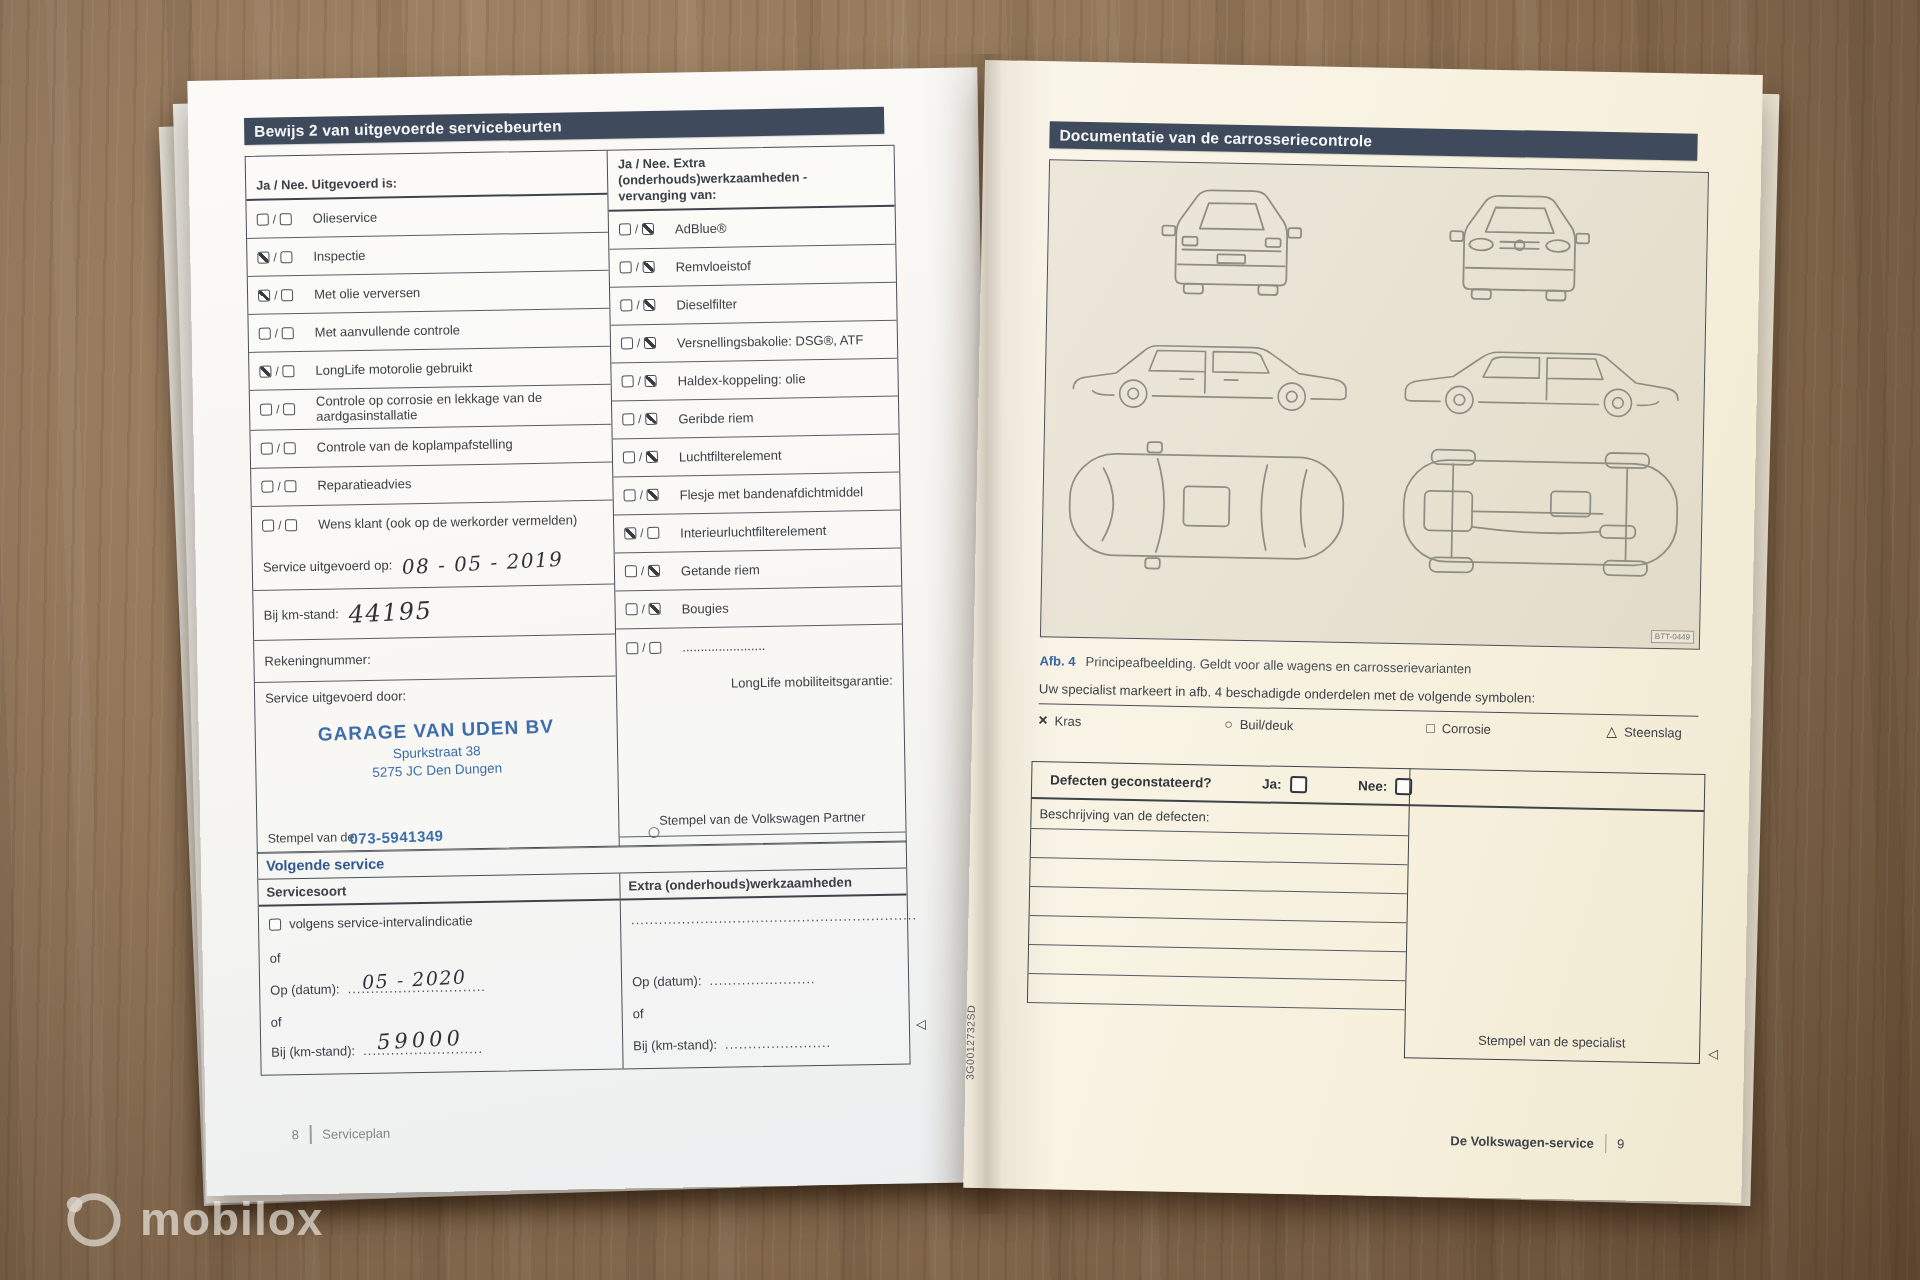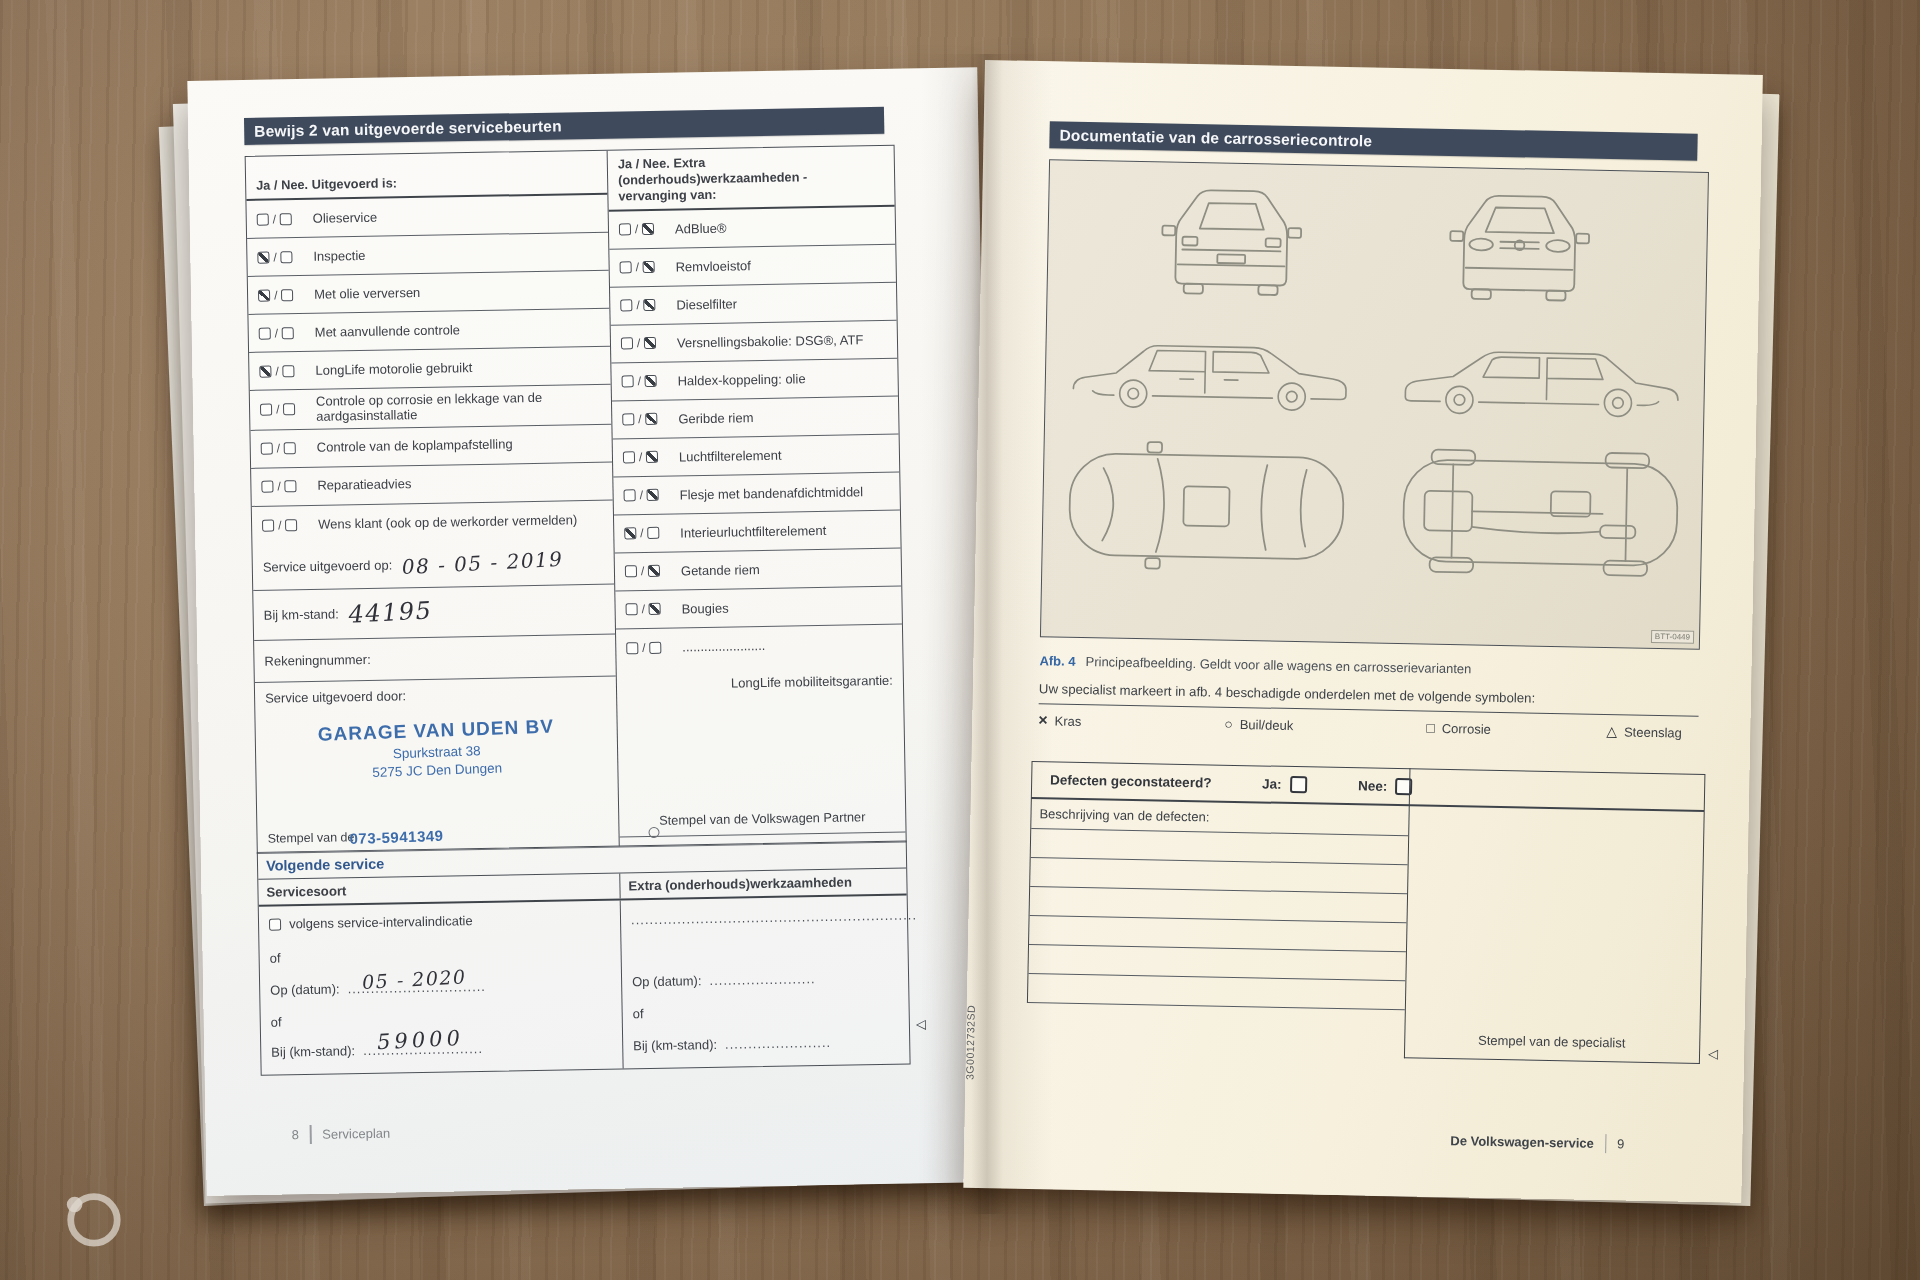--- a/index.html
+++ b/index.html
@@ -592,13 +592,14 @@
   <div class="spine-shade"></div>
 </div>
 
 <div class="watermark">
   <span class="wm-icon">
     <svg width="62" height="62" viewBox="0 0 64 64">
       <circle cx="33" cy="33" r="24" fill="none" stroke="rgba(246,243,237,0.75)" stroke-width="7"></circle>
       <circle cx="13" cy="17" r="8" fill="rgba(246,243,237,0.8)"></circle>
     </svg>
   </span>
+  <span class="wm-text">mobilox</span>
 </div>
 
 </body></html>

